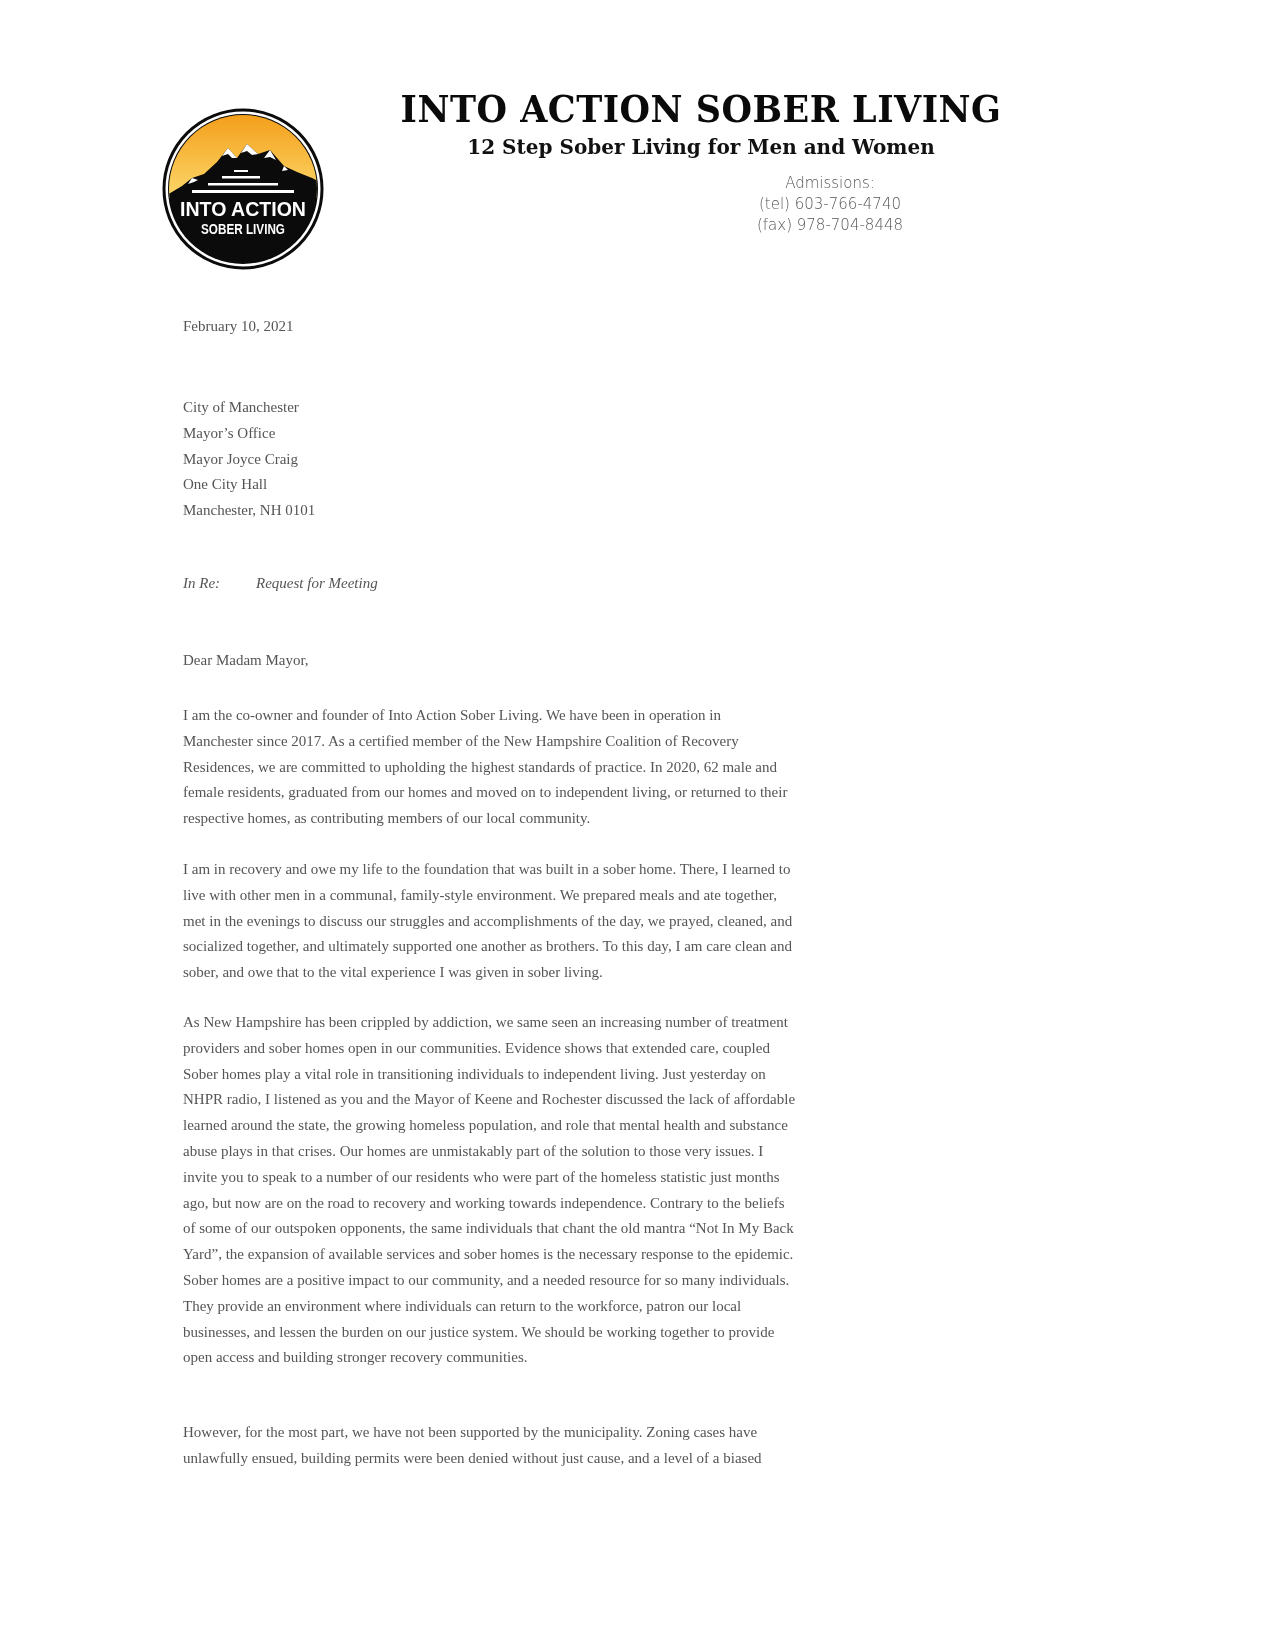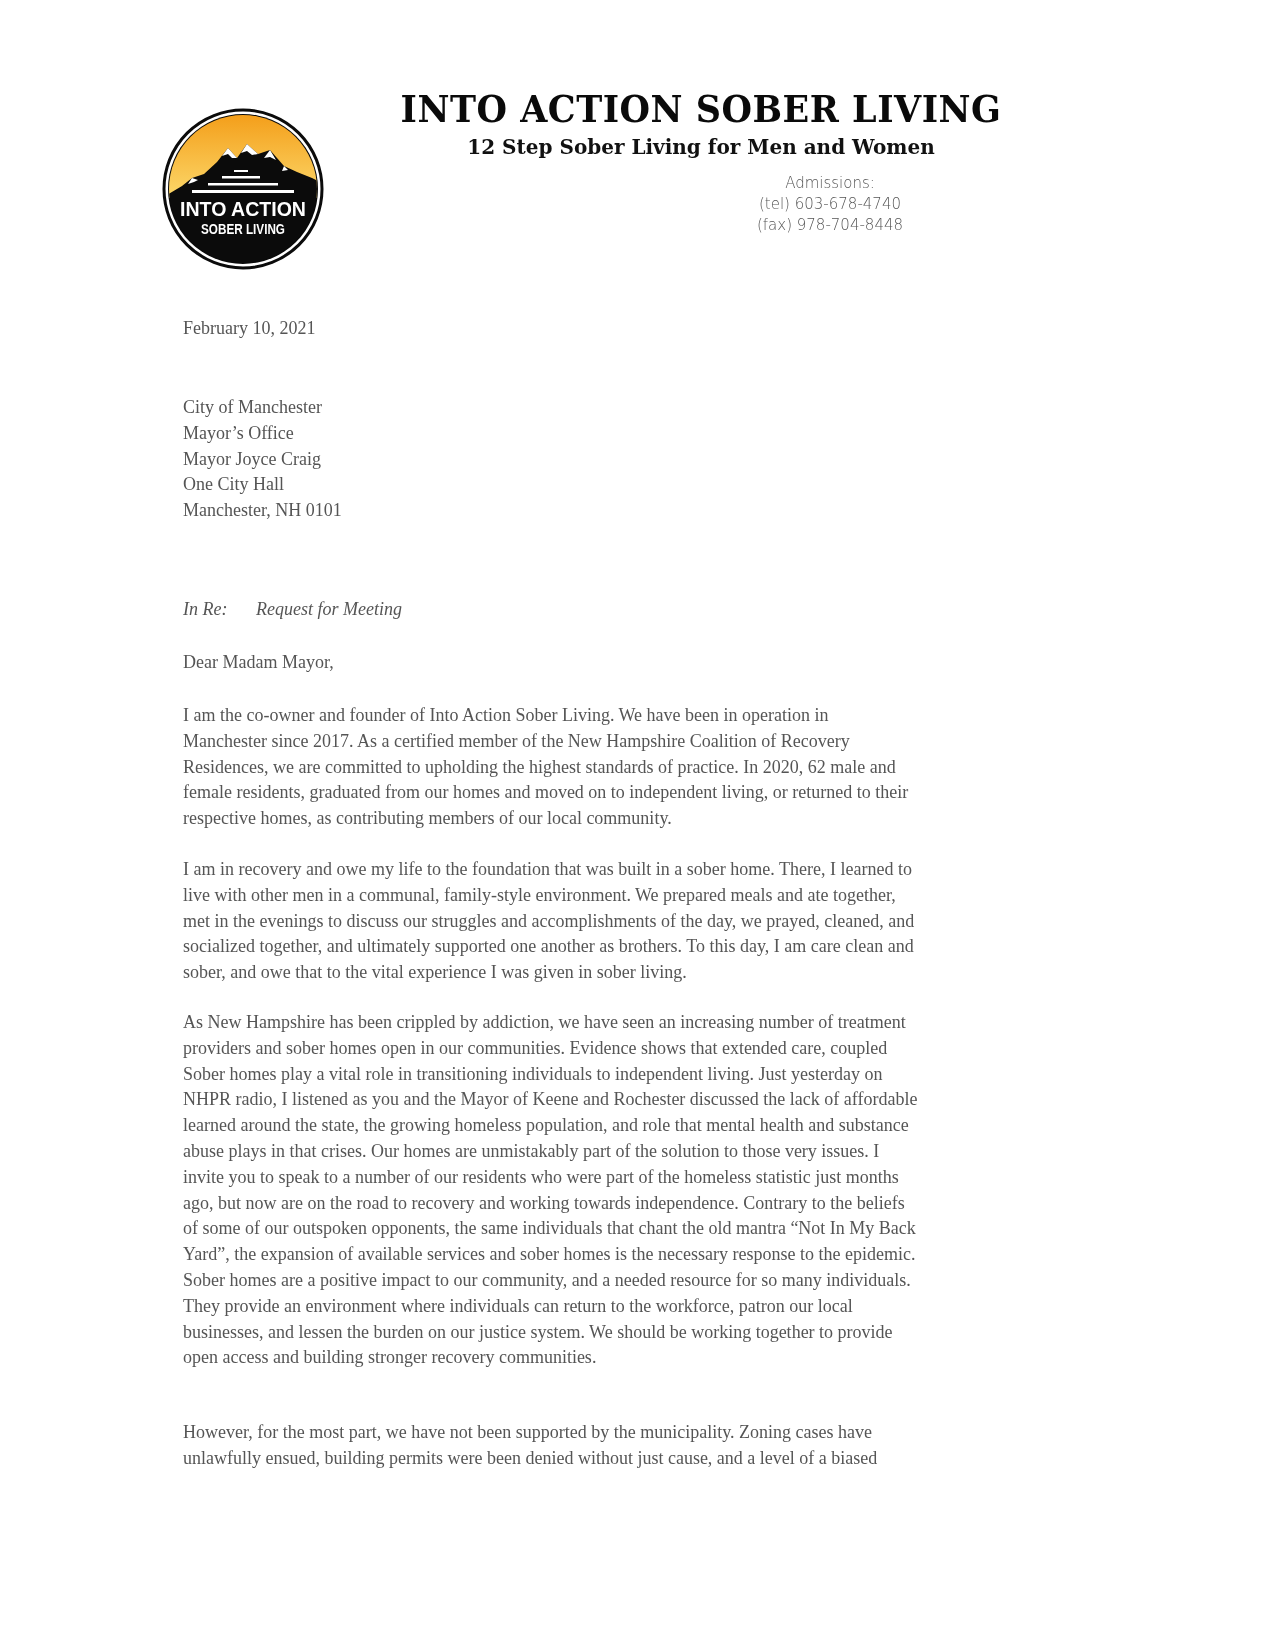--- a/index.html
+++ b/index.html
@@ -22,27 +22,27 @@
     .contact-col {
       position: absolute; top: 173px; text-align: center;
       font-family: "DejaVu Sans", sans-serif; font-size: 15px; line-height: 21px;
       color: #555; white-space: nowrap; font-weight: 300;
     }
     .contact-office { left: 520px; width: 180px; }
     .contact-admissions { left: 745px; width: 170px; }
     .contact-col div { display: block; }
 
     .letter {
-      font-family: "Liberation Serif", serif; font-size: 18px; color: #555;
+      font-family: "Liberation Serif", serif; font-size: 15px; color: #555;
       position: absolute; left: 183px; width: 920px;
     }
     .date { top: 318px; }
     .recipient { top: 395px; line-height: 25.8px; }
     .recipient div { white-space: nowrap; }
-    .subject { top: 575px; font-style: italic; white-space: nowrap; margin-top: 24px; }
+    .subject { top: 575px; font-style: italic; white-space: nowrap; }
     .subject .re-label { display: inline-block; width: 73px; }
     .salutation { top: 652px; }
     .para { line-height: 25.8px; white-space: nowrap; }
     .para div { white-space: nowrap; }
     .p1 { top: 703px; }
     .p2 { top: 857px; }
     .p3 { top: 1010px; }
     .p4 { top: 1420px; }
   </style>
 </head>
@@ -80,21 +80,21 @@
       <text x="81" y="126" text-anchor="middle" font-family="Liberation Sans, sans-serif" font-weight="bold" font-size="14" fill="#ffffff" textLength="84" lengthAdjust="spacingAndGlyphs">SOBER LIVING</text>
     </svg>
   </div>
 
   <div class="org-title">INTO ACTION SOBER LIVING</div>
   <div class="org-tagline">12 Step Sober Living for Men and Women</div>
 
 
   <div class="contact-col contact-admissions">
     <div>Admissions:</div>
-    <div>(tel) 603-678-4740</div>
+    <div>(tel) 603-766-4740</div>
     <div>(fax) 978-704-8448</div>
   </div>
 
   <div class="letter date">February 10, 2021</div>
 
   <div class="letter recipient">
     <div>City of Manchester</div>
     <div>Mayor’s Office</div>
     <div>Mayor Joyce Craig</div>
     <div>One City Hall</div>
@@ -117,21 +117,21 @@
 
   <div class="letter para p2">
     <div>I am in recovery and owe my life to the foundation that was built in a sober home. There, I learned to</div>
     <div>live with other men in a communal, family-style environment.  We prepared meals and ate together,</div>
     <div>met in the evenings to discuss our struggles and accomplishments of the day, we prayed, cleaned, and</div>
     <div>socialized together, and ultimately supported one another as brothers.  To this day, I am care clean and</div>
     <div>sober, and owe that to the vital experience I was given in sober living.</div>
   </div>
 
   <div class="letter para p3">
-    <div>As New Hampshire has been crippled by addiction, we have seen an increasing number of treatment</div>
+    <div>As New Hampshire has been crippled by addiction, we same seen an increasing number of treatment</div>
     <div>providers and sober homes open in our communities.  Evidence shows that extended care, coupled</div>
     <div>Sober homes play a vital role in transitioning individuals to independent living.  Just yesterday on</div>
     <div>NHPR radio, I listened as you and the Mayor of Keene and Rochester discussed the lack of affordable</div>
     <div>learned around the state, the growing homeless population, and role that mental health and substance</div>
     <div>abuse plays in that crises.  Our homes are unmistakably part of the solution to those very issues.  I</div>
     <div>invite you to speak to a number of our residents who were part of the homeless statistic just months</div>
     <div>ago, but now are on the road to recovery and working towards independence. Contrary to the beliefs</div>
     <div>of some of our outspoken opponents, the same individuals that chant the old mantra “Not In My Back</div>
     <div>Yard”, the expansion of available services and sober homes is the necessary response to the epidemic.</div>
     <div>Sober homes are a positive impact to our community, and a needed resource for so many individuals.</div>

